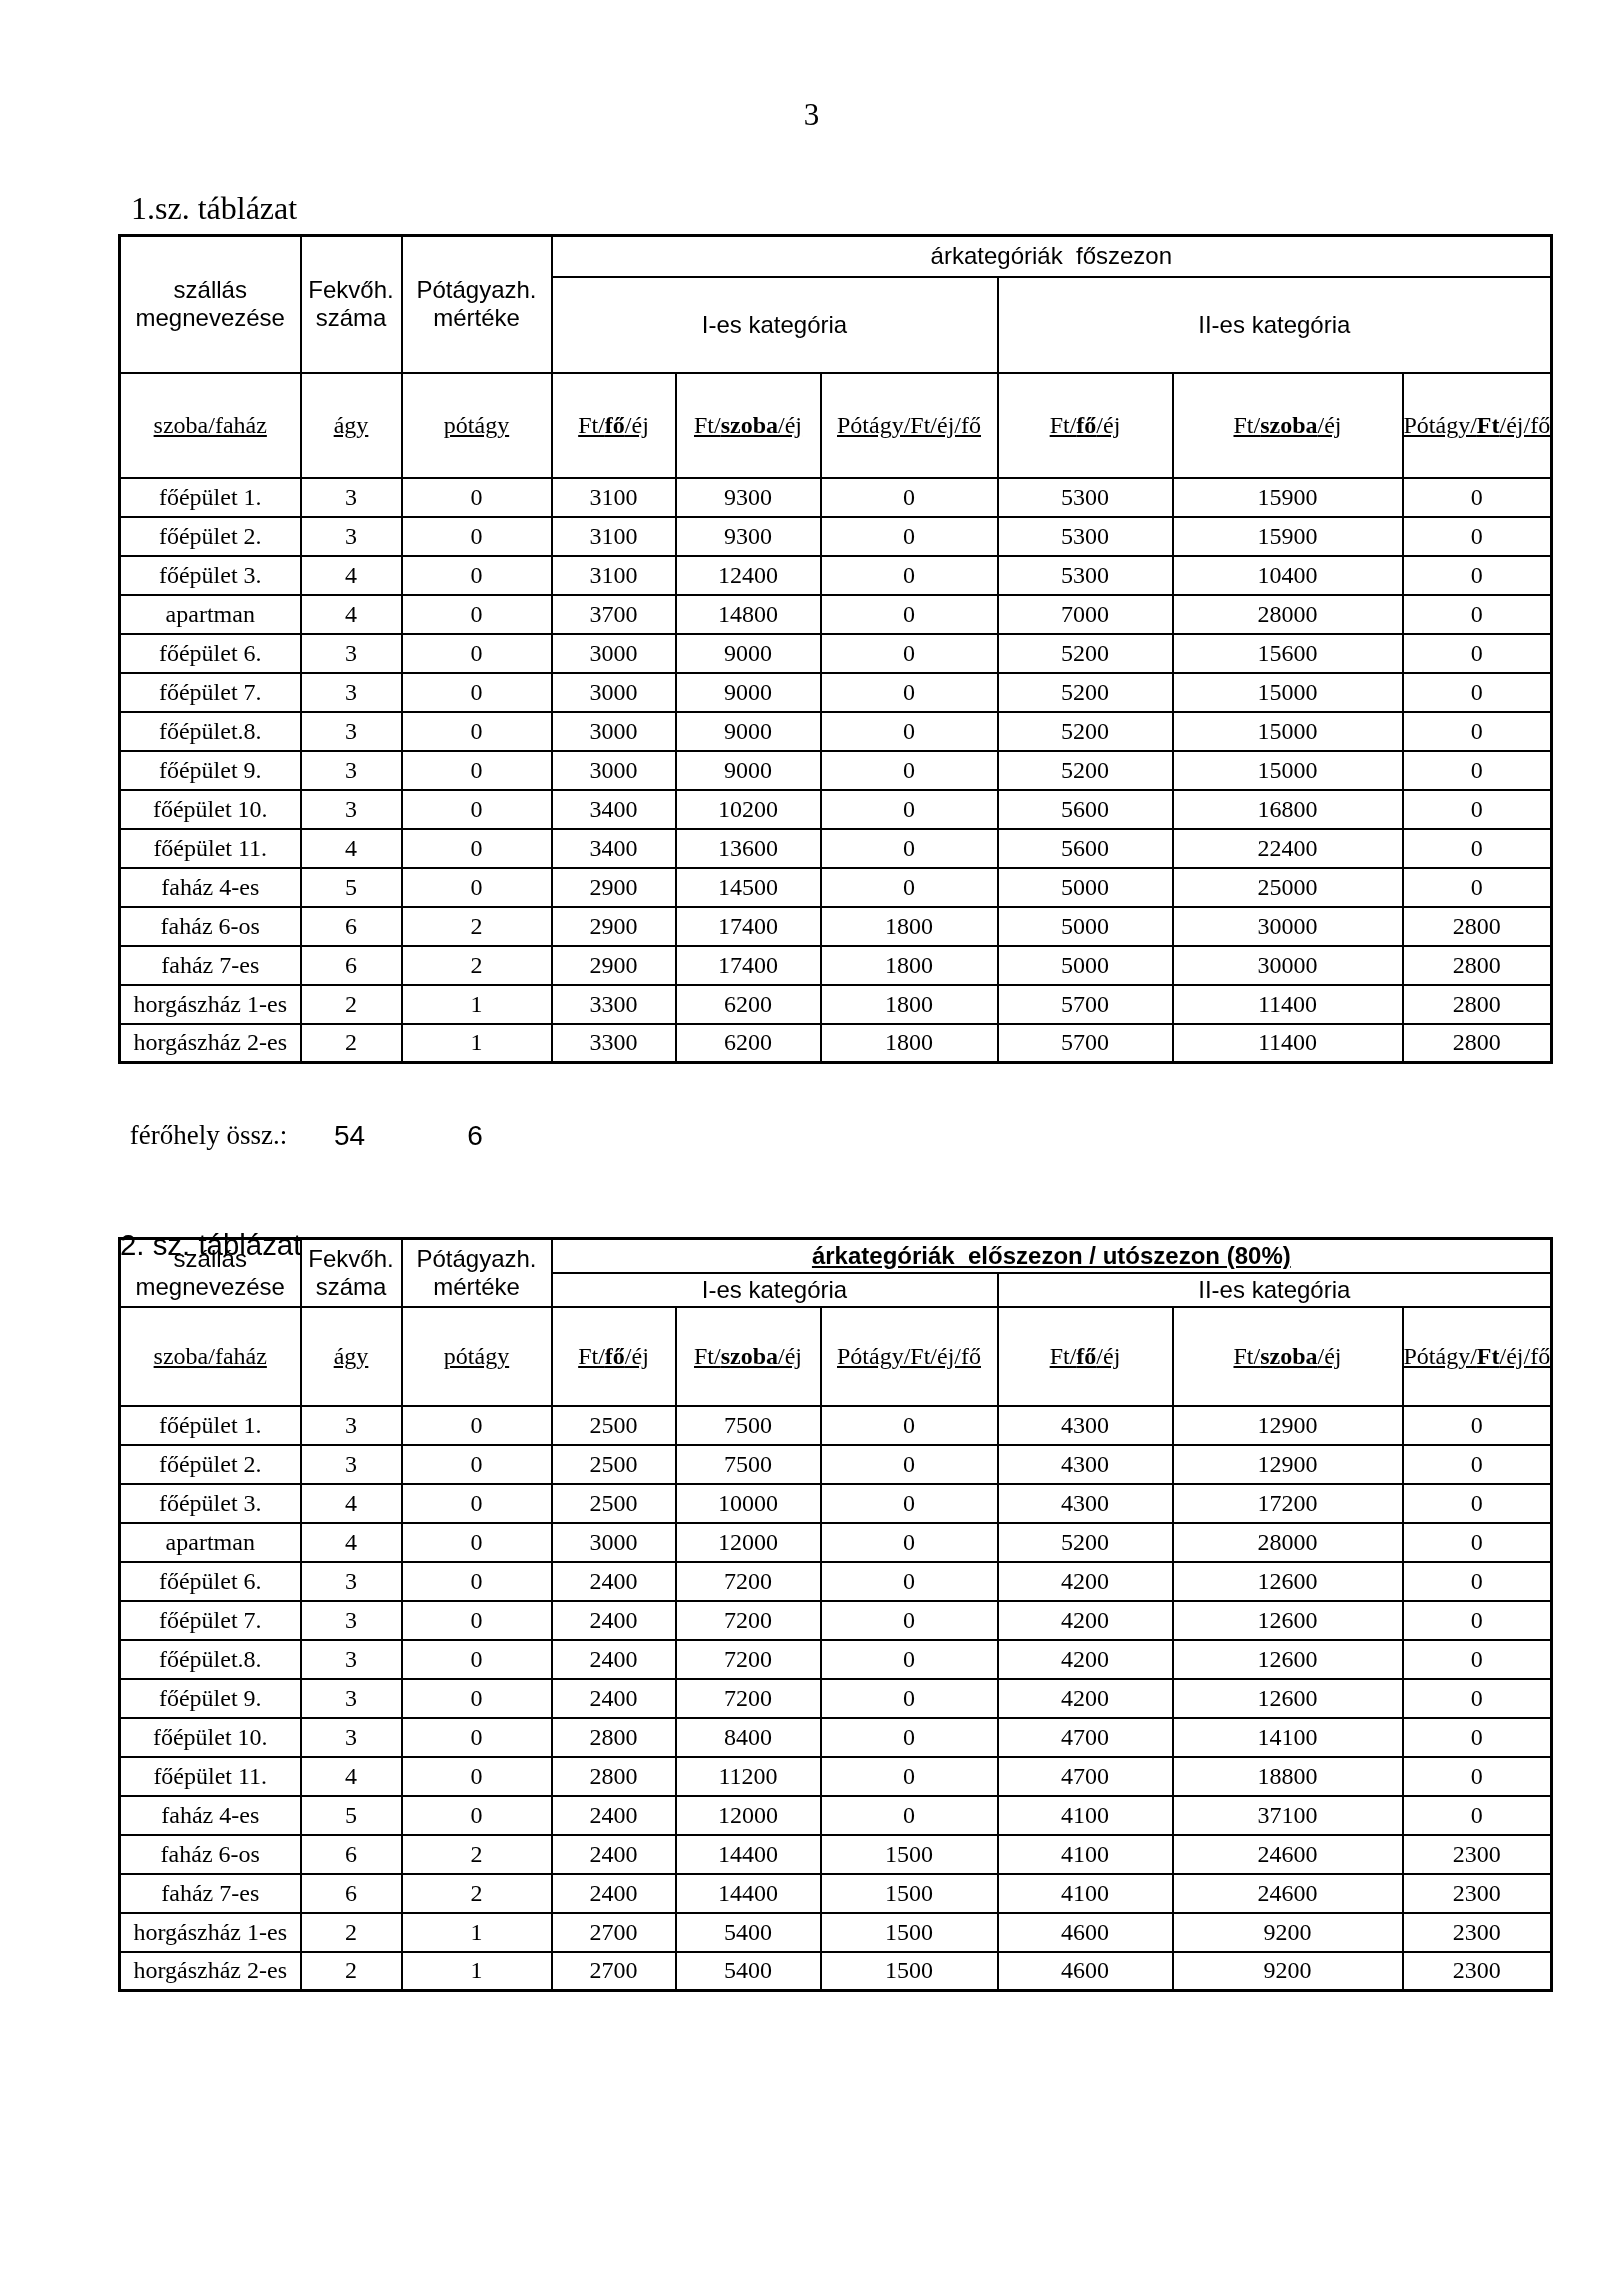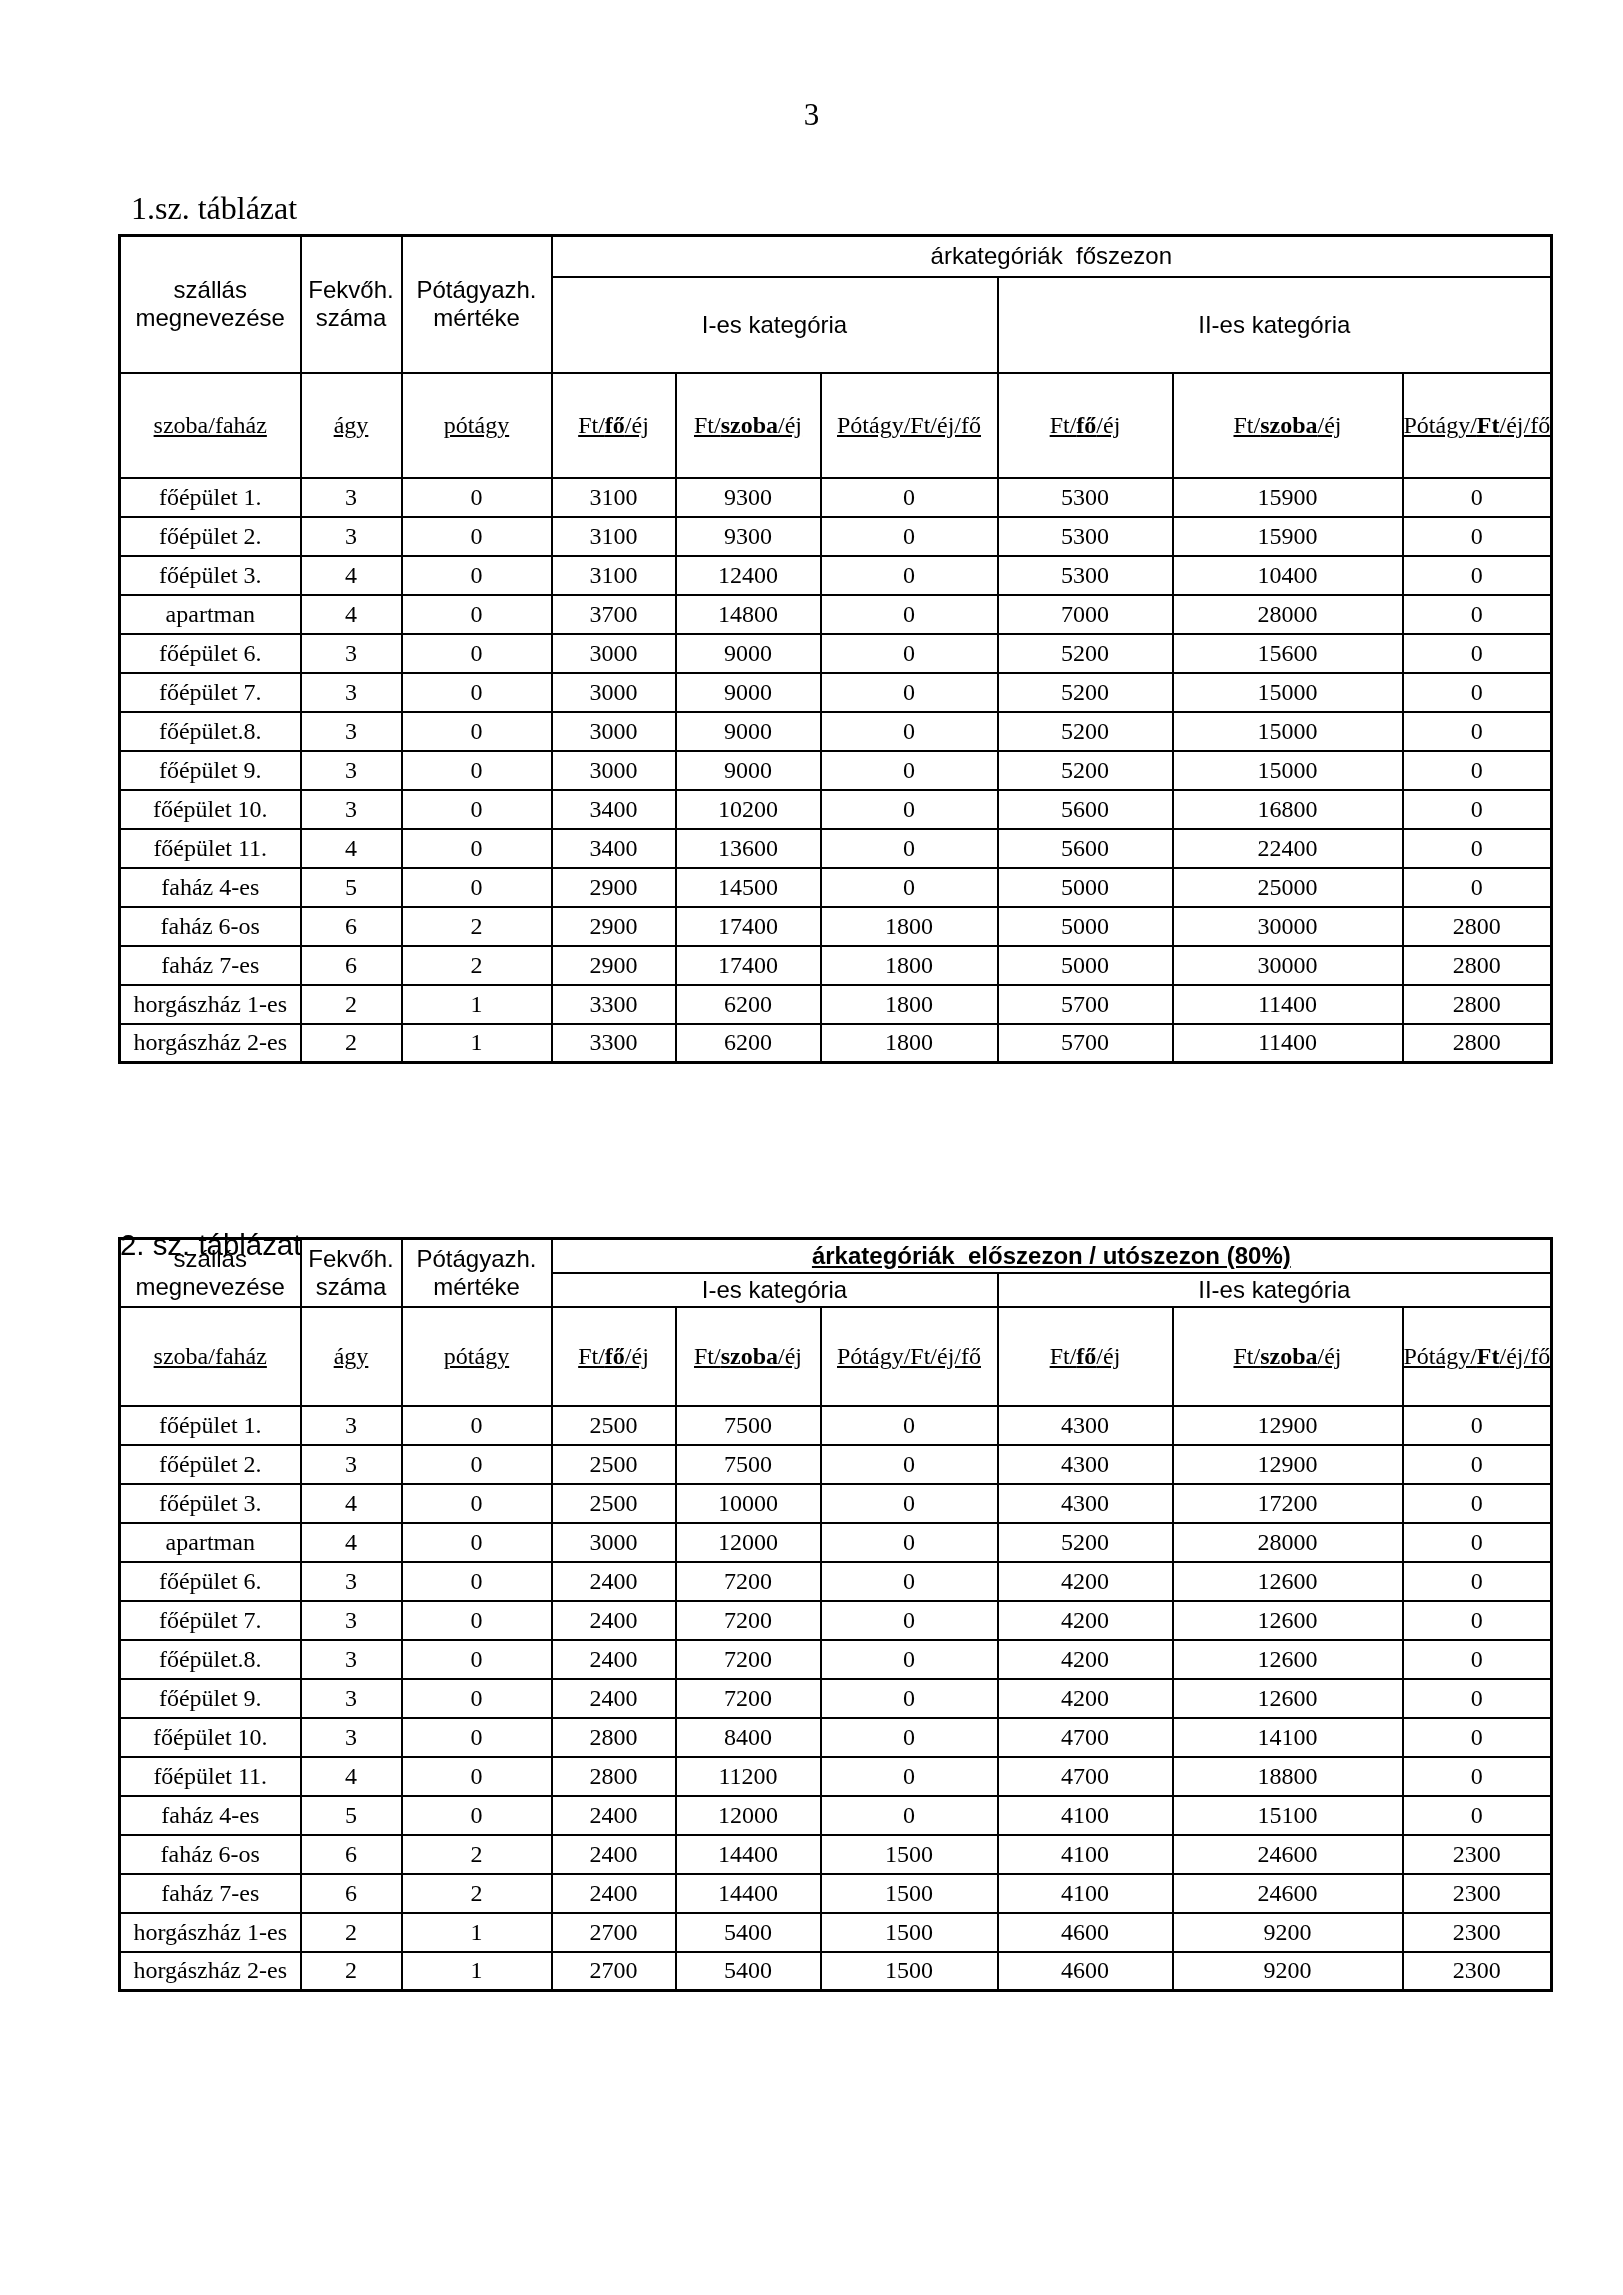--- a/index.html
+++ b/index.html
@@ -267,20 +267,25 @@
           <td>3300</td>
           <td>6200</td>
           <td>1800</td>
           <td>5700</td>
           <td>11400</td>
           <td>2800</td>
         </tr>
       </tbody>
   </table>
 
+  <div id="footer1">
+    <div class="flabel">férőhely össz.:</div>
+    <div class="fnum">54</div>
+    <div class="fnum">6</div>
+  </div>
 
   <div id="title2" class="tbl-title-sans">2. sz. táblázat</div>
 
   <table id="table2" class="price">
     <colgroup>
       <col class="c1">
         <col class="c2">
         <col class="c3">
         <col class="c4">
         <col class="c5">
@@ -427,21 +432,21 @@
           <td>0</td>
         </tr>
         <tr>
           <td>faház 4-es</td>
           <td>5</td>
           <td>0</td>
           <td>2400</td>
           <td>12000</td>
           <td>0</td>
           <td>4100</td>
-          <td>15100</td>
+          <td>37100</td>
           <td>0</td>
         </tr>
         <tr>
           <td>faház 6-os</td>
           <td>6</td>
           <td>2</td>
           <td>2400</td>
           <td>14400</td>
           <td>1500</td>
           <td>4100</td>

